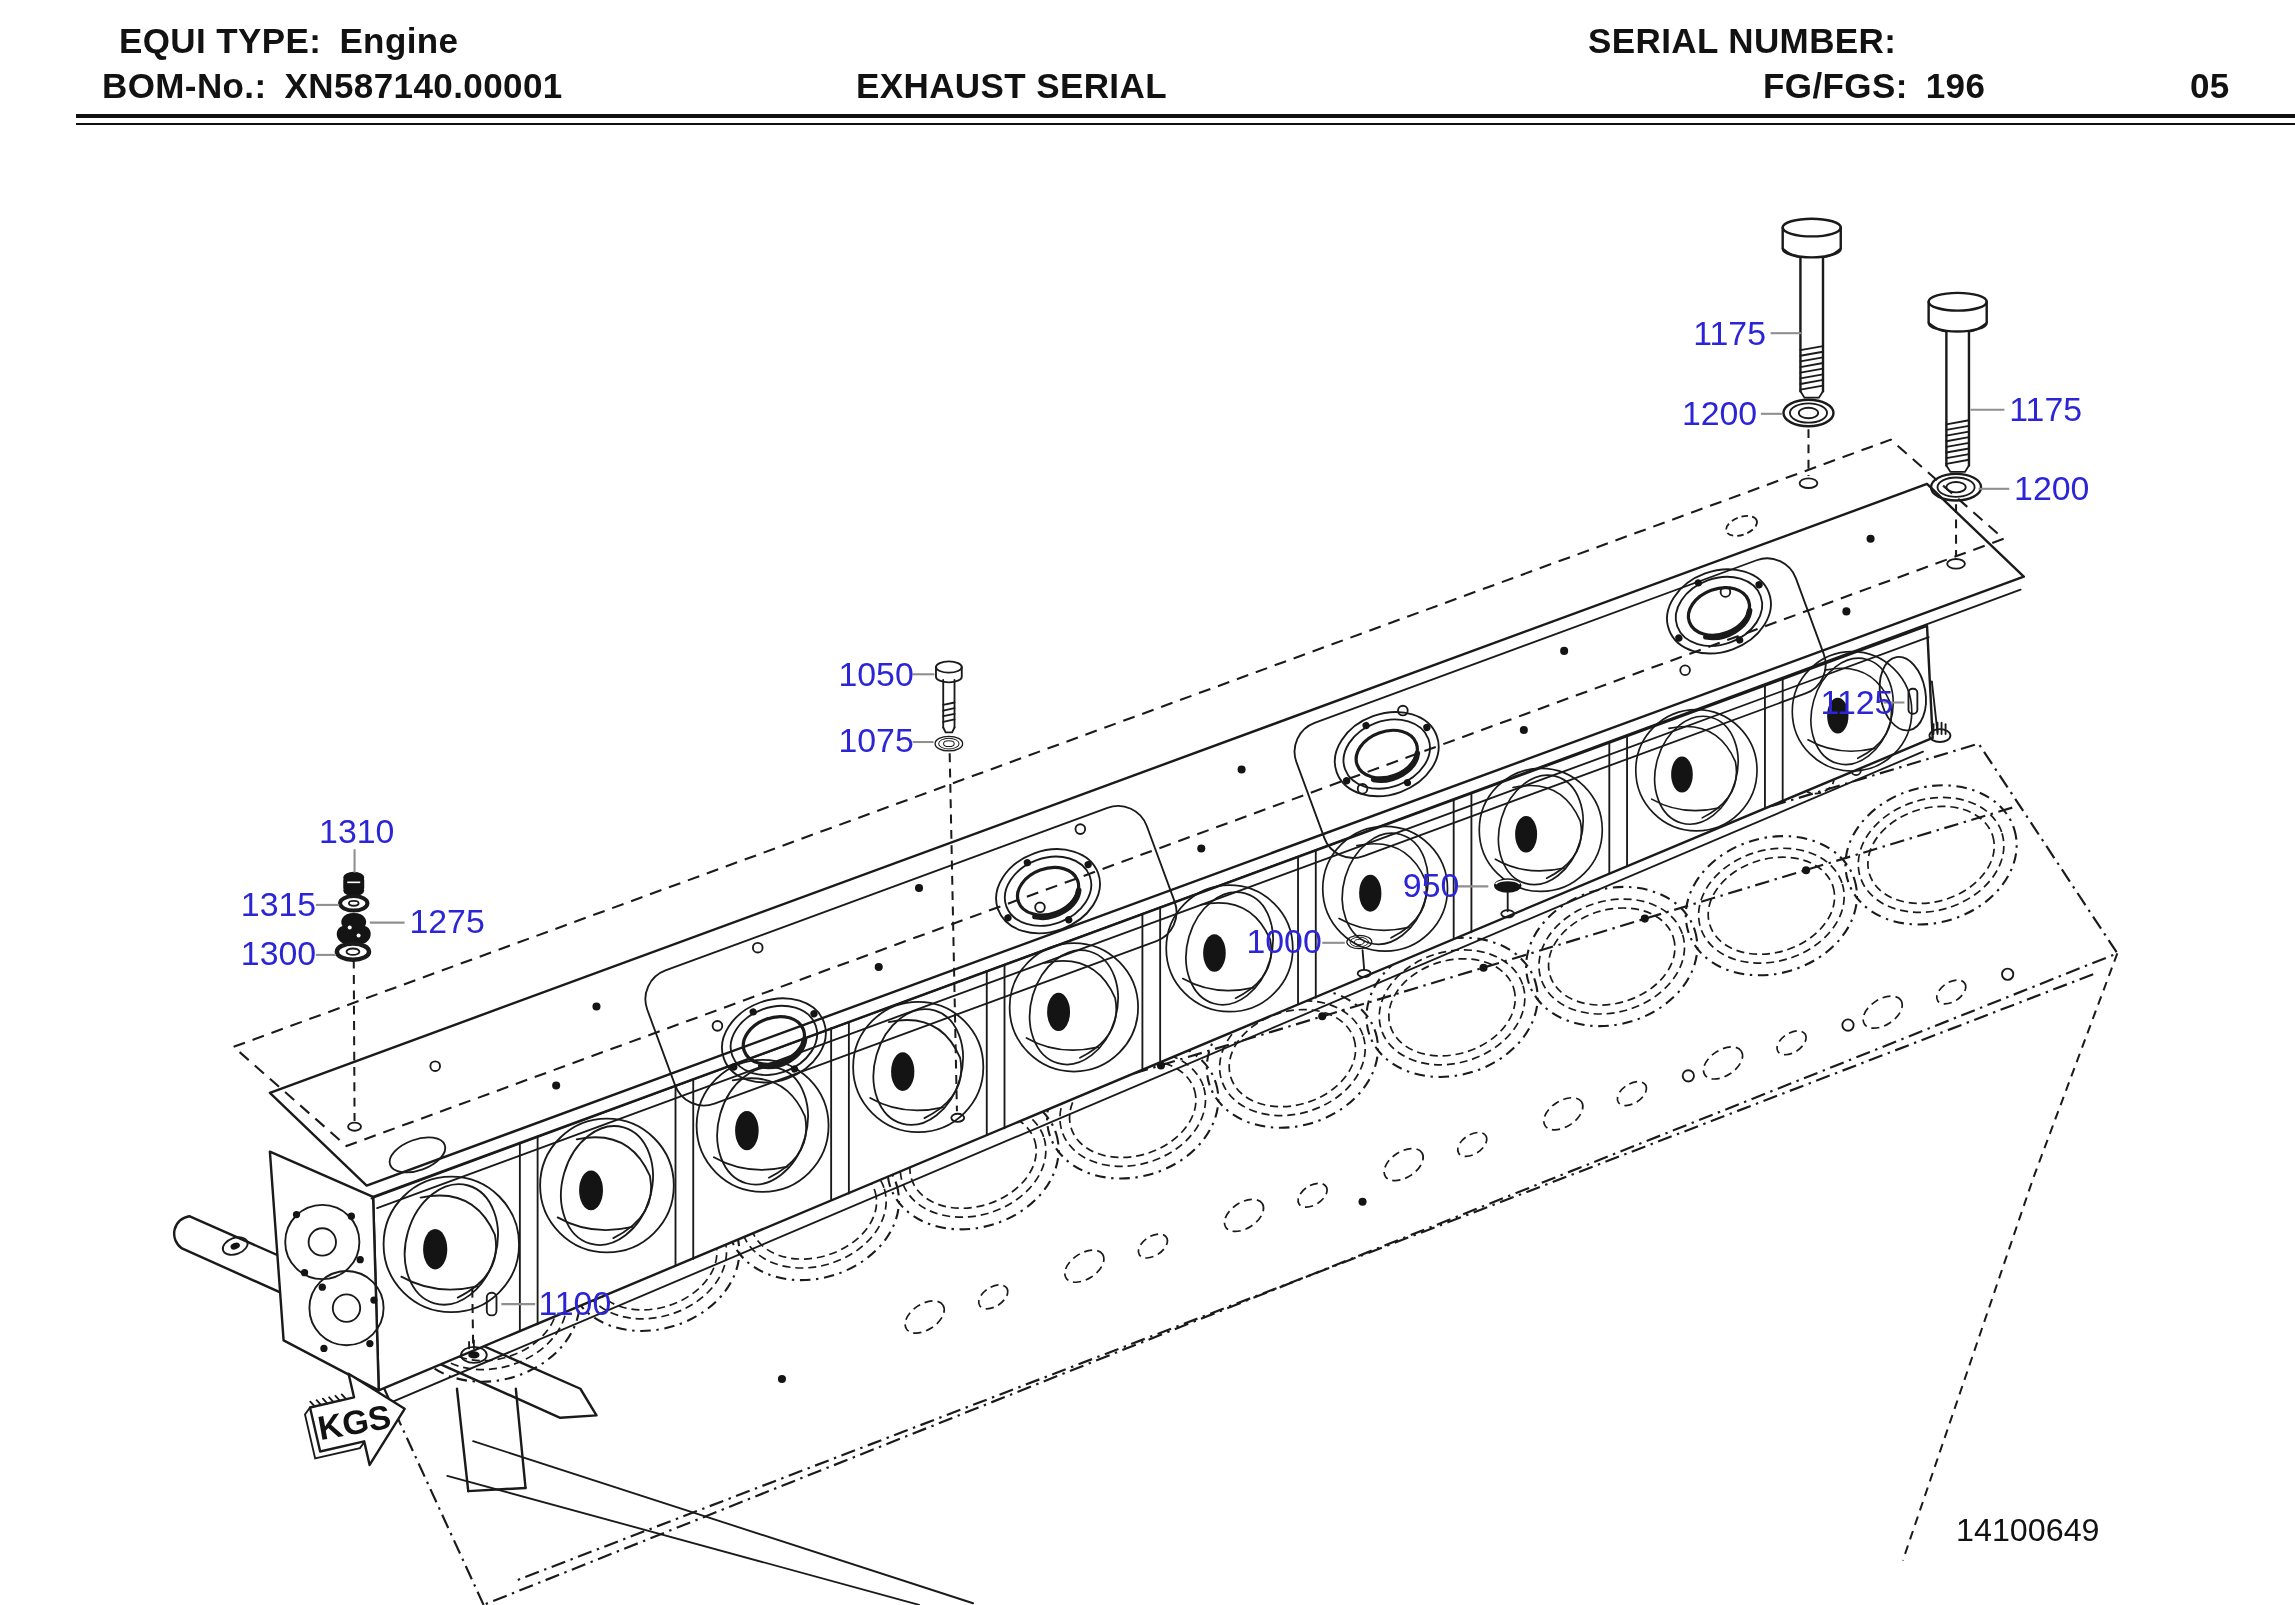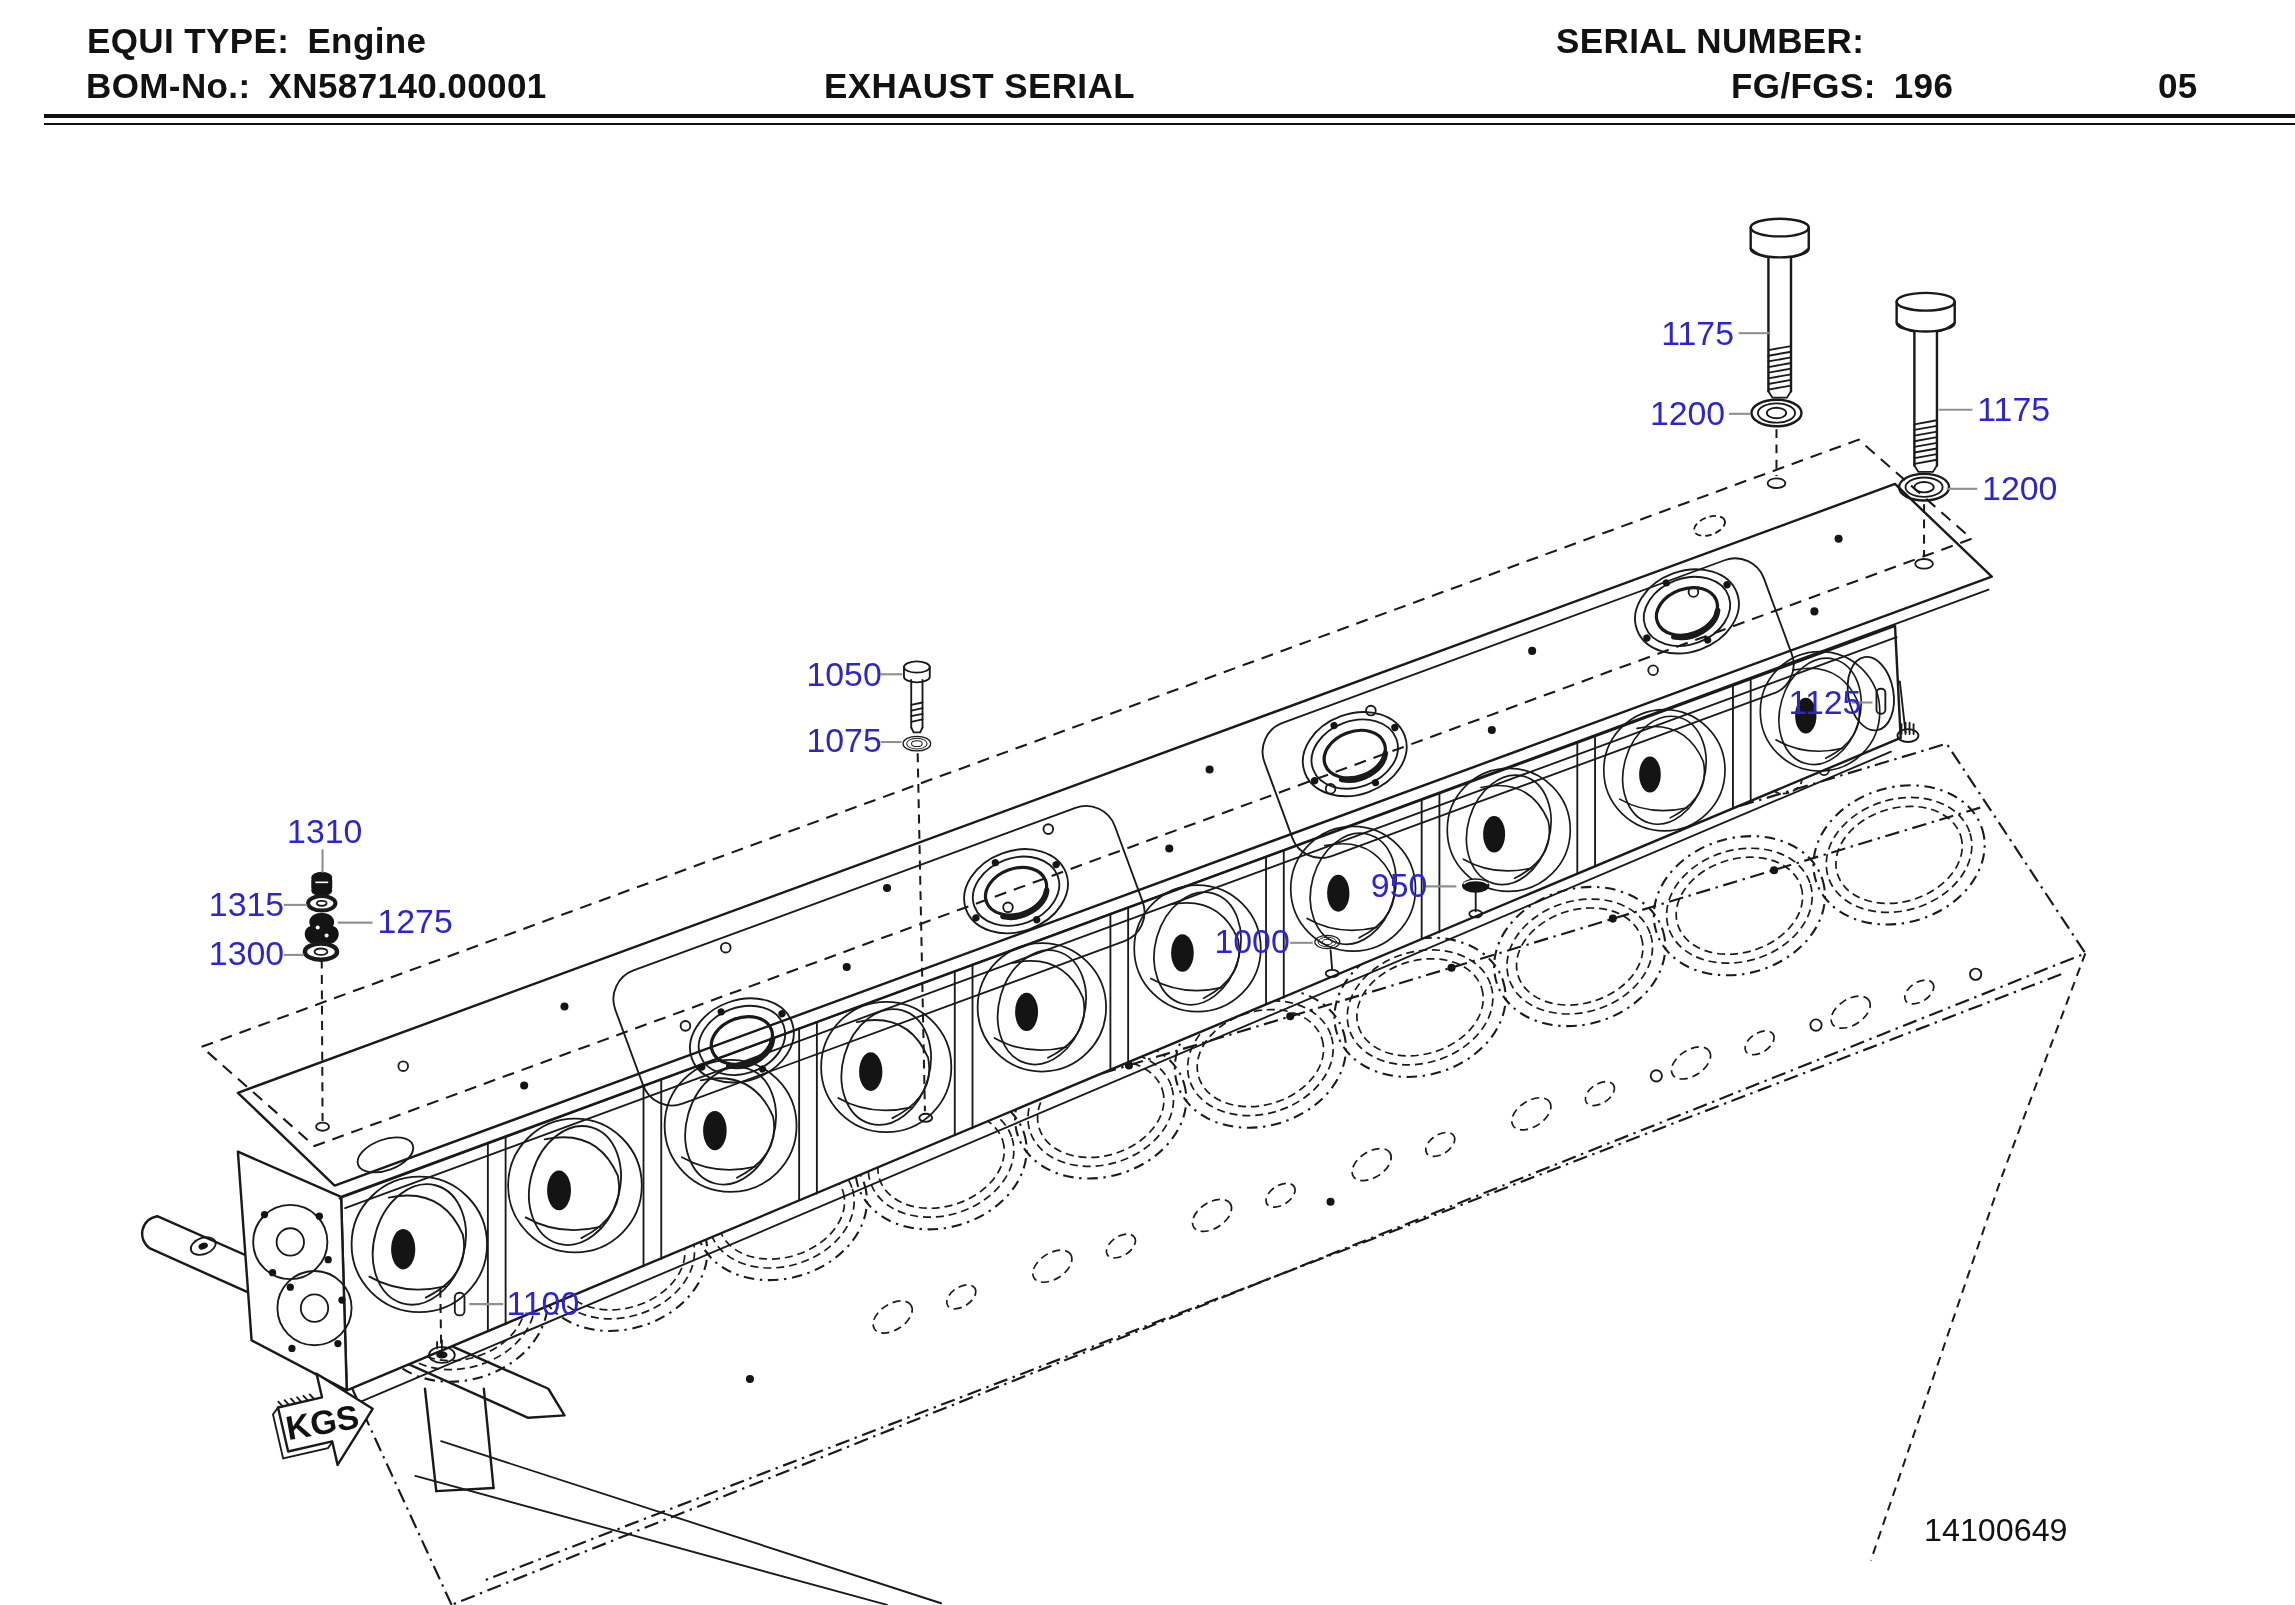--- a/index.html
+++ b/index.html
@@ -1,18 +1,18 @@
 <!DOCTYPE html>
 <html style="font-size:13px"><head>
 <meta charset="utf-8">
 <style>
   html,body{margin:0;padding:0;background:#ffffff;}
   body{width:2295px;height:1605px;overflow:hidden;position:relative;
        font-family:"Liberation Sans",sans-serif;}
-  .page{position:absolute;inset:0;background:#fff;}
+  .page{position:absolute;inset:0;background:#fff;margin-left:32px;}
   .hdr{position:absolute;font-weight:bold;font-size:35px;color:#121212;
        white-space:pre;letter-spacing:0.4px;}
   .hdr .val{margin-left:18px;}
   .rule{position:absolute;left:44px;width:2251px;background:#101010;}
   svg{position:absolute;left:0;top:0;}
   svg *{vector-effect:none;}
   .ln{stroke:#1a1a1a;fill:none;stroke-width:3;stroke-linecap:round;stroke-linejoin:round;}
   .ln2{stroke:#1a1a1a;fill:none;stroke-width:2.3;stroke-linecap:round;}
   .wfill{fill:#ffffff;}
   .dsh{stroke:#1a1a1a;fill:none;stroke-width:2.5;stroke-dasharray:11 8;}
@@ -26,21 +26,21 @@
   .callout-text{font-family:"Liberation Sans",sans-serif;font-size:42px;}
   .dwgno{font-family:"Liberation Sans",sans-serif;font-size:40px;fill:#121212;}
   .kgs-t{font-family:"Liberation Sans",sans-serif;font-size:42px;font-weight:bold;fill:#121212;}
 </style>
 </head>
 <body>
 
 <div class="page">
 
   <div class="hdr" style="left:87px;top:21px;"><span>EQUI TYPE:</span><span class="val">Engine</span></div>
-  <div class="hdr" style="left:86px;top:66px;"><span>BOM-No.:</span><span class="val">XN587140.00001</span></div>
+  <div class="hdr" style="left:70px;top:66px;"><span>BOM-No.:</span><span class="val">XN587140.00001</span></div>
 
   <div class="hdr" style="left:824px;top:66px;">EXHAUST SERIAL</div>
 
   <div class="hdr" style="left:1556px;top:21px;"><span>SERIAL NUMBER:</span><span class="val"></span></div>
   <div class="hdr" style="left:1731px;top:66px;"><span>FG/FGS:</span><span class="val">196</span></div>
   <div class="hdr" style="left:2158px;top:66px;">05</div>
 
   <div class="rule" style="top:114px;height:4px;"></div>
   <div class="rule" style="top:123px;height:2.4px;"></div>
 

